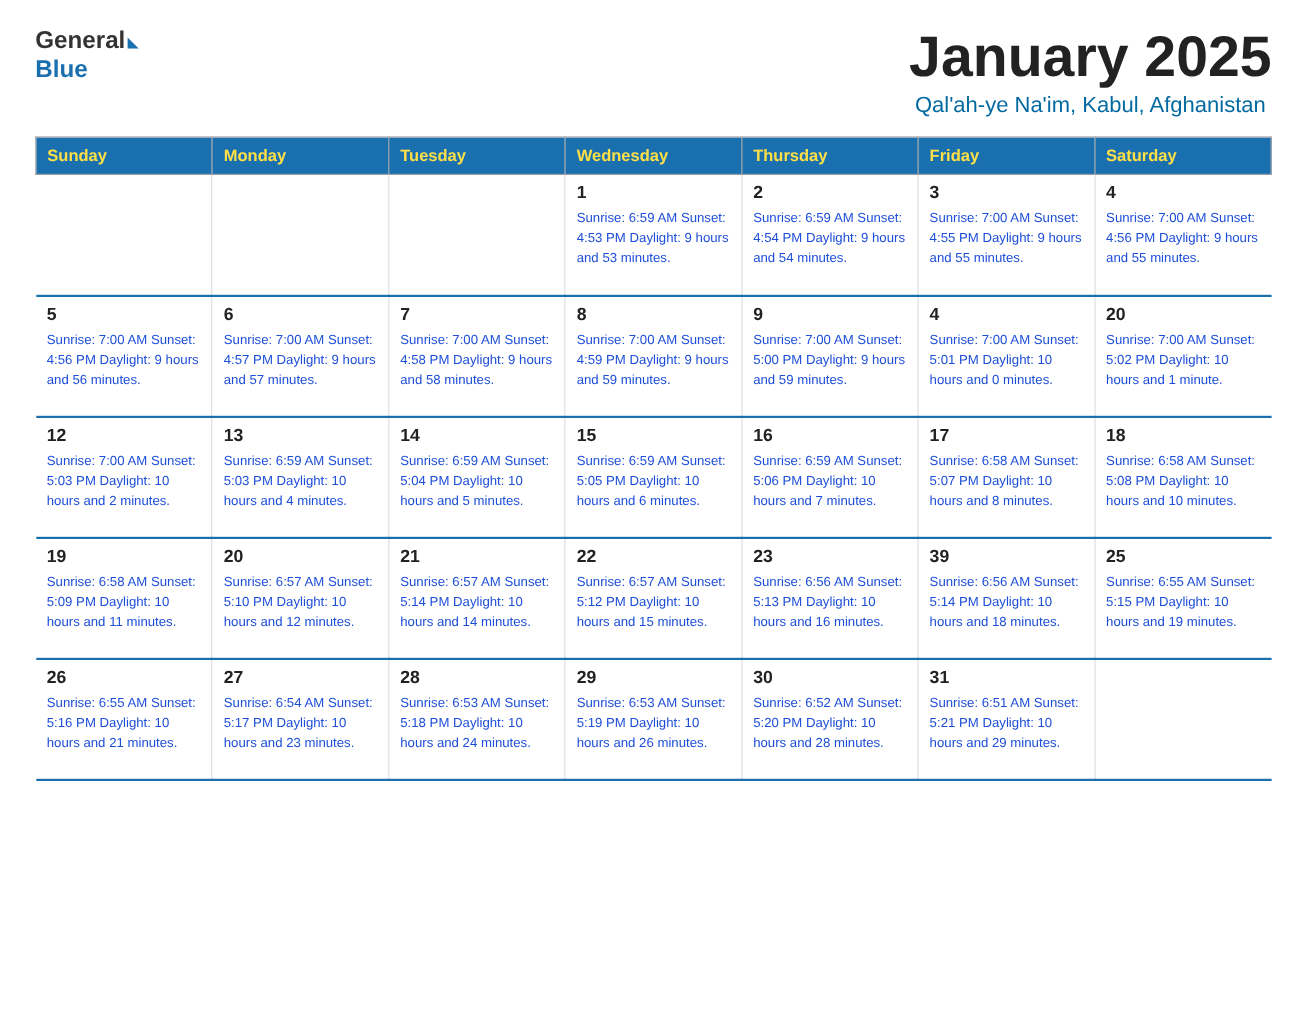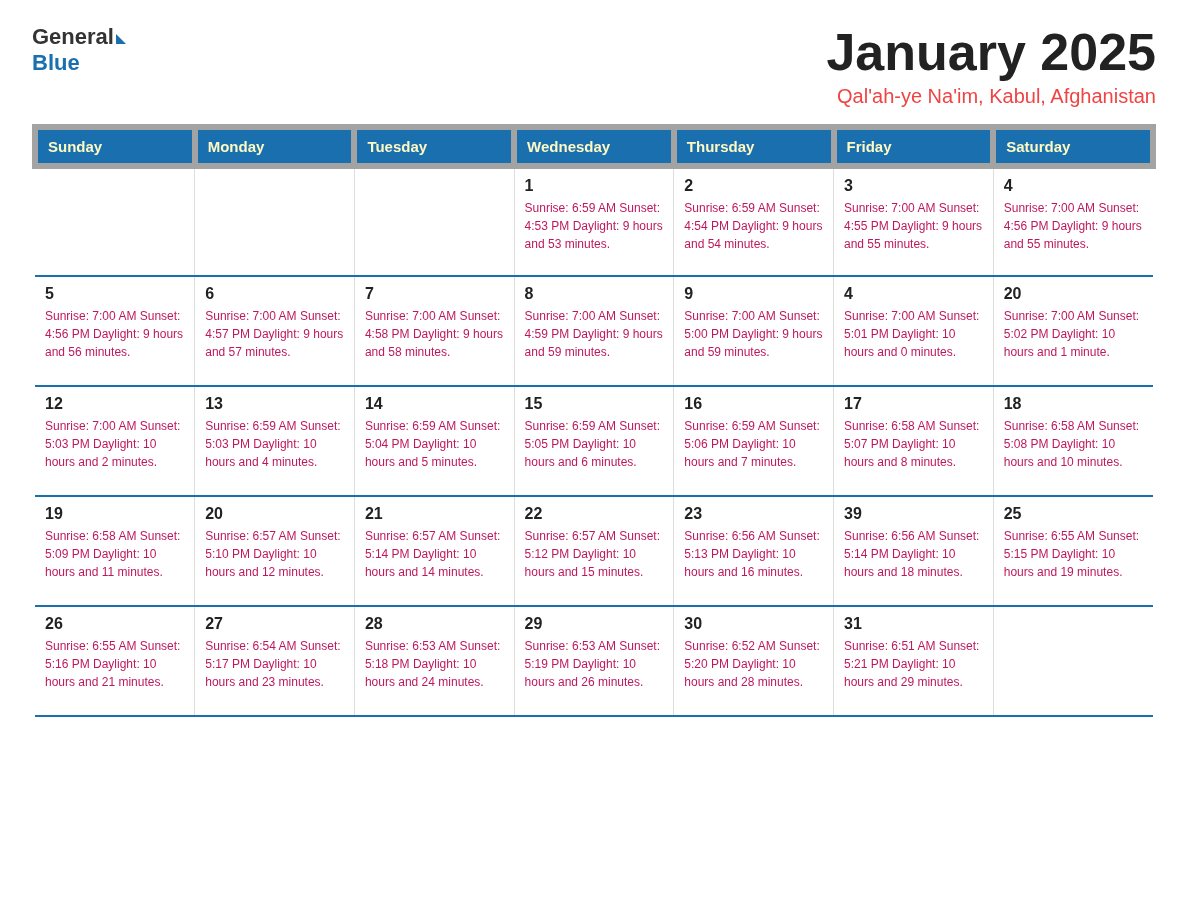--- a/index.html
+++ b/index.html
@@ -42,46 +42,46 @@
     }
     .logo-block {
       display: flex;
       flex-direction: column;
     }
     .logo-line1 {
       display: flex;
       align-items: center;
     }
     .title-block {
-      text-align: right;
+      text-align: center;
     }
     .title-month {
       font-size: 52px;
       font-weight: bold;
       color: #222;
       line-height: 1.1;
     }
     .title-location {
       font-size: 20px;
-      color: #ef4444;
+      color: #0369a1;
       margin-top: 4px;
     }
     table {
       width: 100%;
       border-collapse: collapse;
       table-layout: fixed;
     }
     thead tr th {
       background-color: #1a6faf;
-      color: #fef9c3;
+      color: #fde047;
       font-size: 15px;
       font-weight: bold;
       padding: 8px 10px;
       text-align: left;
-      border: 6px solid #a3a3a3;
+      border: 1px solid #a3a3a3;
     }
     tbody tr {
       border-bottom: 2px solid #1a6faf;
     }
     tbody tr td {
       vertical-align: top;
       padding: 8px 10px;
       font-size: 12.5px;
       color: #333;
       border-right: 1px solid #ddd;
@@ -93,21 +93,21 @@
     }
     .day-number {
       font-size: 16px;
       font-weight: bold;
       color: #222;
       display: block;
       margin-bottom: 4px;
     }
     .day-info {
       font-size: 12px;
-      color: #be185d;
+      color: #1d4ed8;
       line-height: 1.5;
     }
     .empty-cell {
       background: #fff;
     }
   </style>
 </head>
 <body>
 
 <div class="header">

